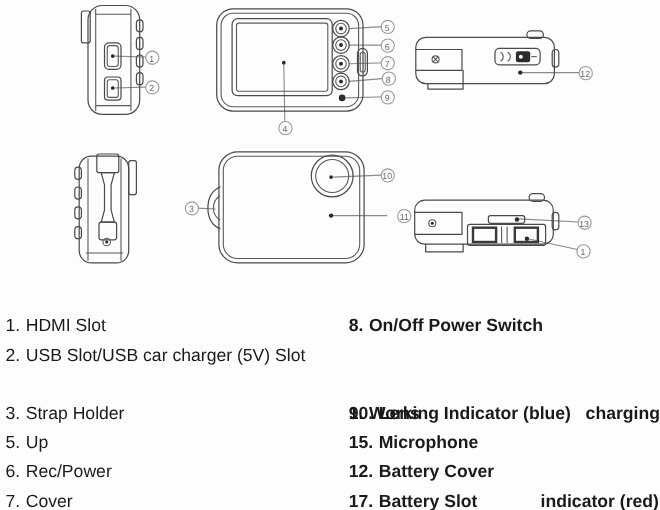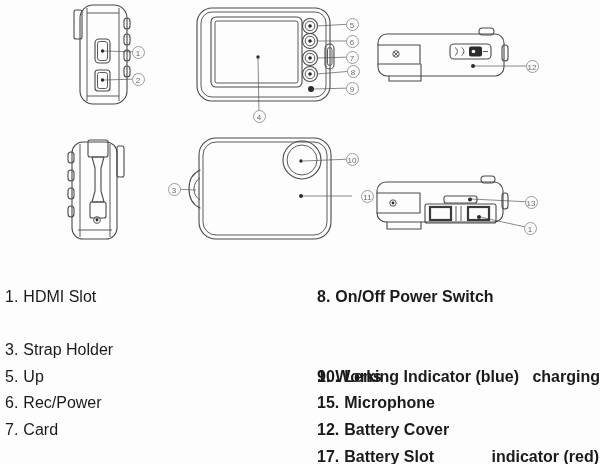--- a/index.html
+++ b/index.html
@@ -207,25 +207,26 @@
   <div class="callout" style="left:345.5px;top:152.5px">10</div>
   <div class="callout" style="left:361px;top:189.5px">11</div>
   <div class="callout" style="left:525.5px;top:59.5px">12</div>
   <div class="callout" style="left:524.5px;top:195.5px">13</div>
   <div class="callout" style="left:523.5px;top:221.5px">1</div>
 </div>
 
 <div class="legend">
   <div class="col left">
     <div class="li"><span class="num">1.</span><span class="lab">HDMI Slot</span></div>
+    <div class="li"><span class="num">2.</span><span class="lab">USB Slot/USB car charger (5V) Slot</span></div>
     <div class="li spacer"></div>
     <div class="li"><span class="num">3.</span><span class="lab">Strap Holder</span></div>
     <div class="li"><span class="num">5.</span><span class="lab">Up</span></div>
     <div class="li"><span class="num">6.</span><span class="lab">Rec/Power</span></div>
-    <div class="li"><span class="num">7.</span><span class="lab">Card</span></div>
+    <div class="li"><span class="num">7.</span><span class="lab">Cover</span></div>
   </div>
   <div class="col right">
     <div class="li"><span class="num">8.</span><span class="lab">On/Off Power Switch</span></div>
     <div class="li two">
       <div class="row"><span class="num">9.</span><span class="lab">Working Indicator (blue)   charging</span></div>
       <div class="row cont">indicator (red)</div>
     </div>
     <div class="li"><span class="num">10.</span><span class="lab">Lens</span></div>
     <div class="li"><span class="num">15.</span><span class="lab">Microphone</span></div>
     <div class="li"><span class="num">12.</span><span class="lab">Battery Cover</span></div>

